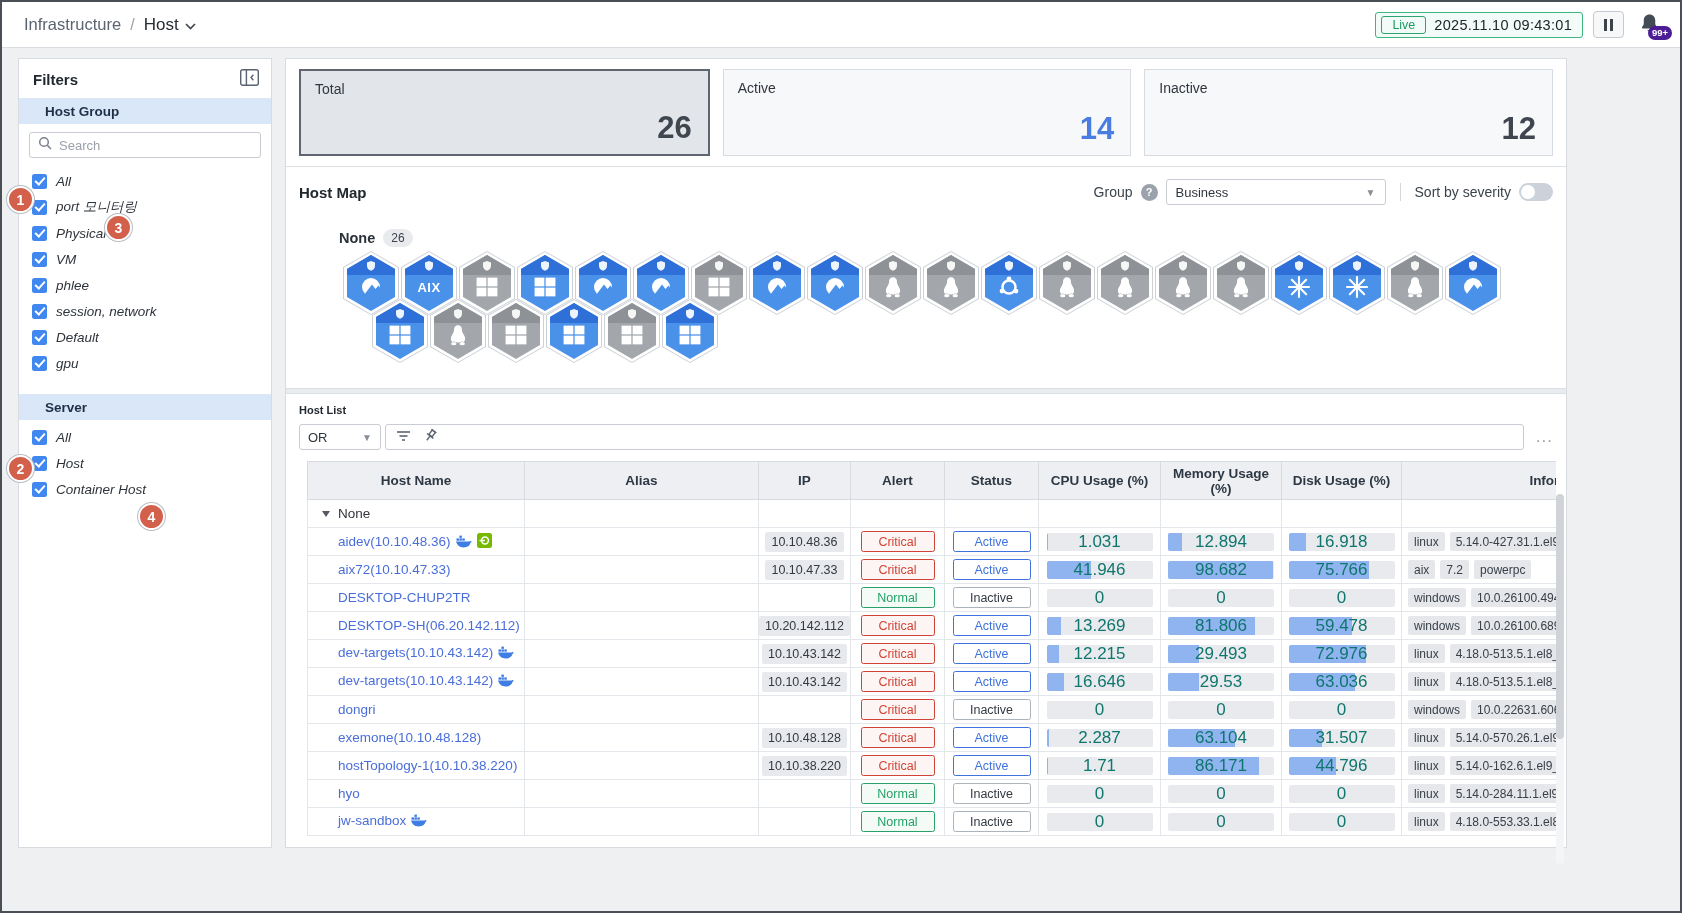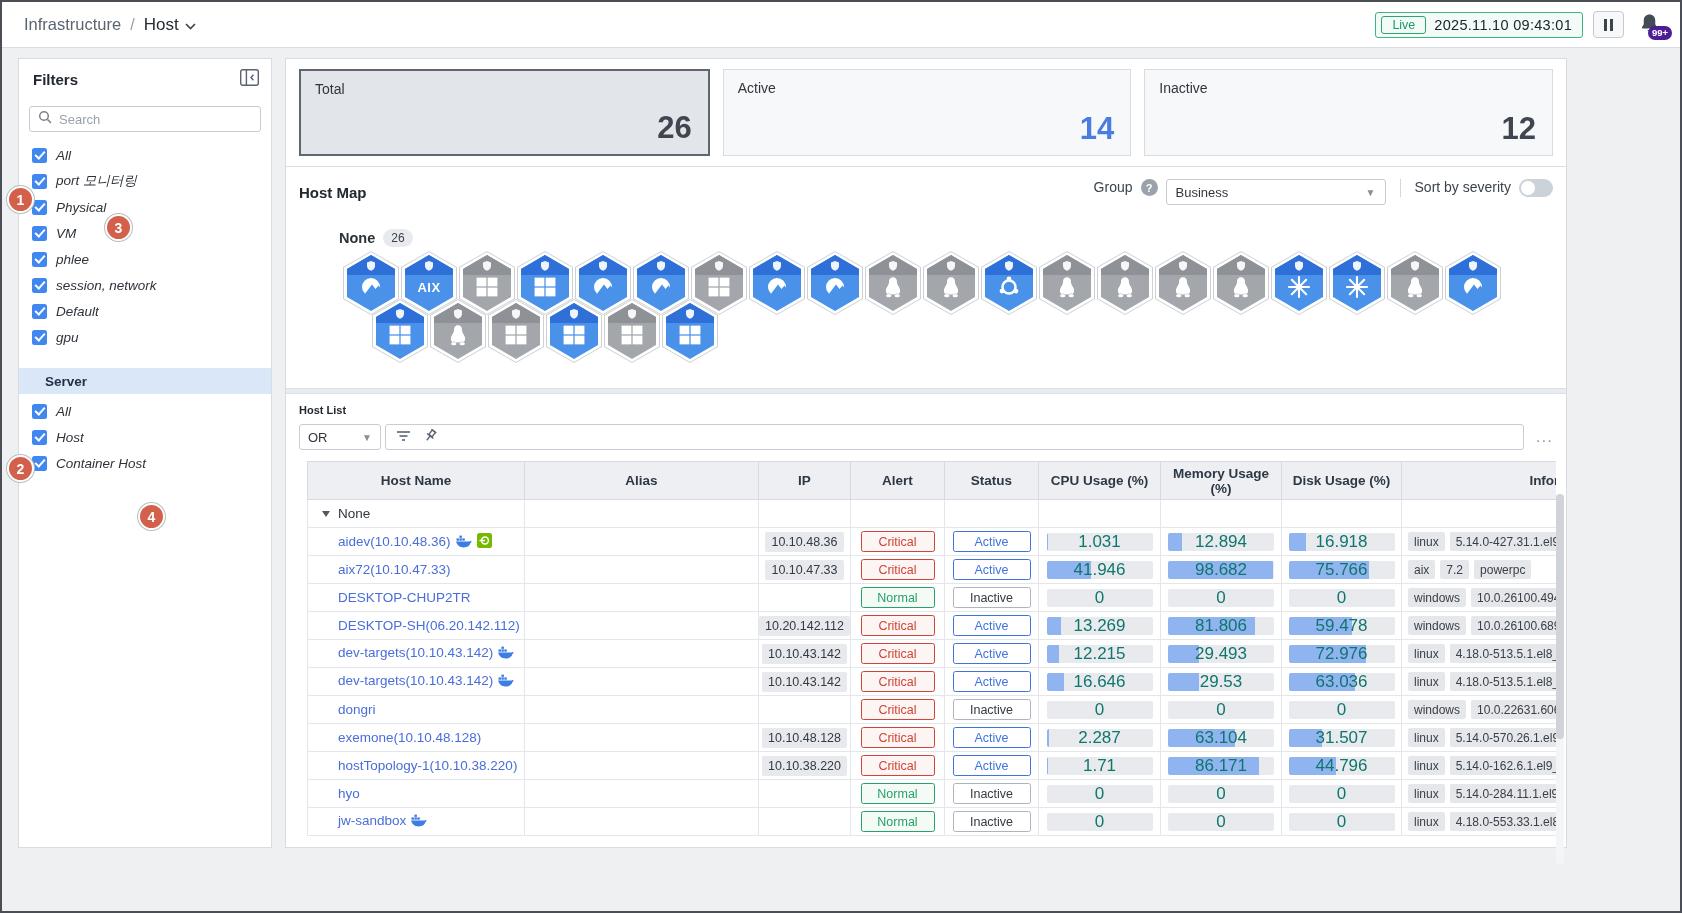--- a/index.html
+++ b/index.html
@@ -68,21 +68,21 @@
   .card { flex:1; border:1px solid #d8dce1; background:#f7f8fa; padding:10px 14px; position:relative; cursor:pointer; }
   .card.selected { background:#e2e5e9; border:2px solid #5f6670; }
   .card-label { font-size:14px; color:#30363d; }
   .card-value { position:absolute; right:16px; bottom:8px; font-size:31px; font-weight:bold; color:#3f4650; }
   .card-value.blue { color:#4a7de0; }
 
   
   .hostmap { position:relative; height:221px; }
   .hm-titlerow { display:flex; align-items:center; padding:12px 13px 0 13px; }
   .hm-title { font-size:15px; font-weight:bold; color:#22282f; }
-  .hm-controls { margin-left:auto; display:flex; align-items:flex-start; gap:8px; }
+  .hm-controls { margin-left:auto; display:flex; align-items:center; gap:8px; }
   .hm-group-label { font-size:14px; color:#3c434b; }
   .q-icon { width:17px; height:17px; border-radius:50%; background:#9ba2ab; color:#fff; font-size:11px;
             font-weight:bold; display:flex; align-items:center; justify-content:center; }
   .hm-select { width:220px; height:26px; border:1px solid #c8ccd2; border-radius:3px; display:flex;
                align-items:center; padding:0 9px; font-size:13px; color:#30363d; cursor:pointer; }
   .hm-select .sel-caret { margin-left:auto; color:#888f98; font-size:10px; }
   .hm-divider { width:1px; height:18px; background:#d4d8dc; margin:0 6px; }
   .hm-sort-label { font-size:14px; color:#3c434b; }
   .toggle { width:34px; height:18px; border-radius:9px; background:#ccd2da; position:relative; cursor:pointer; }
   .toggle i { position:absolute; left:2px; top:2px; width:14px; height:14px; border-radius:50%; background:#fff; }
@@ -196,20 +196,21 @@
       <div class="sb-head">
         <span class="sb-title">Filters</span>
         <span>
           <svg width="19" height="17" viewBox="0 0 19 17">
               <rect x="0.7" y="0.7" width="17.6" height="15.6" rx="2" fill="none" stroke="#596270" stroke-width="1.4"></rect>
               <line x1="6.4" y1="1" x2="6.4" y2="16" stroke="#596270" stroke-width="1.4"></line>
               <path d="M13.4 5.7 11 8.5l2.4 2.8" fill="none" stroke="#596270" stroke-width="1.4"></path>
             </svg>
         </span>
       </div>
+      <div class="sb-sec">Host Group</div>
       <div class="search-wrap">
         <span>
           <svg width="14" height="14" viewBox="0 0 14 14">
               <circle cx="6" cy="6" r="4.3" fill="none" stroke="#7b828c" stroke-width="1.5"></circle>
               <line x1="9.4" y1="9.4" x2="13" y2="13" stroke="#7b828c" stroke-width="1.5"></line>
             </svg>
         </span>
         <input placeholder="Search" style="">
       </div>
       <div class="cb-list" id="cb-hostgroup">

